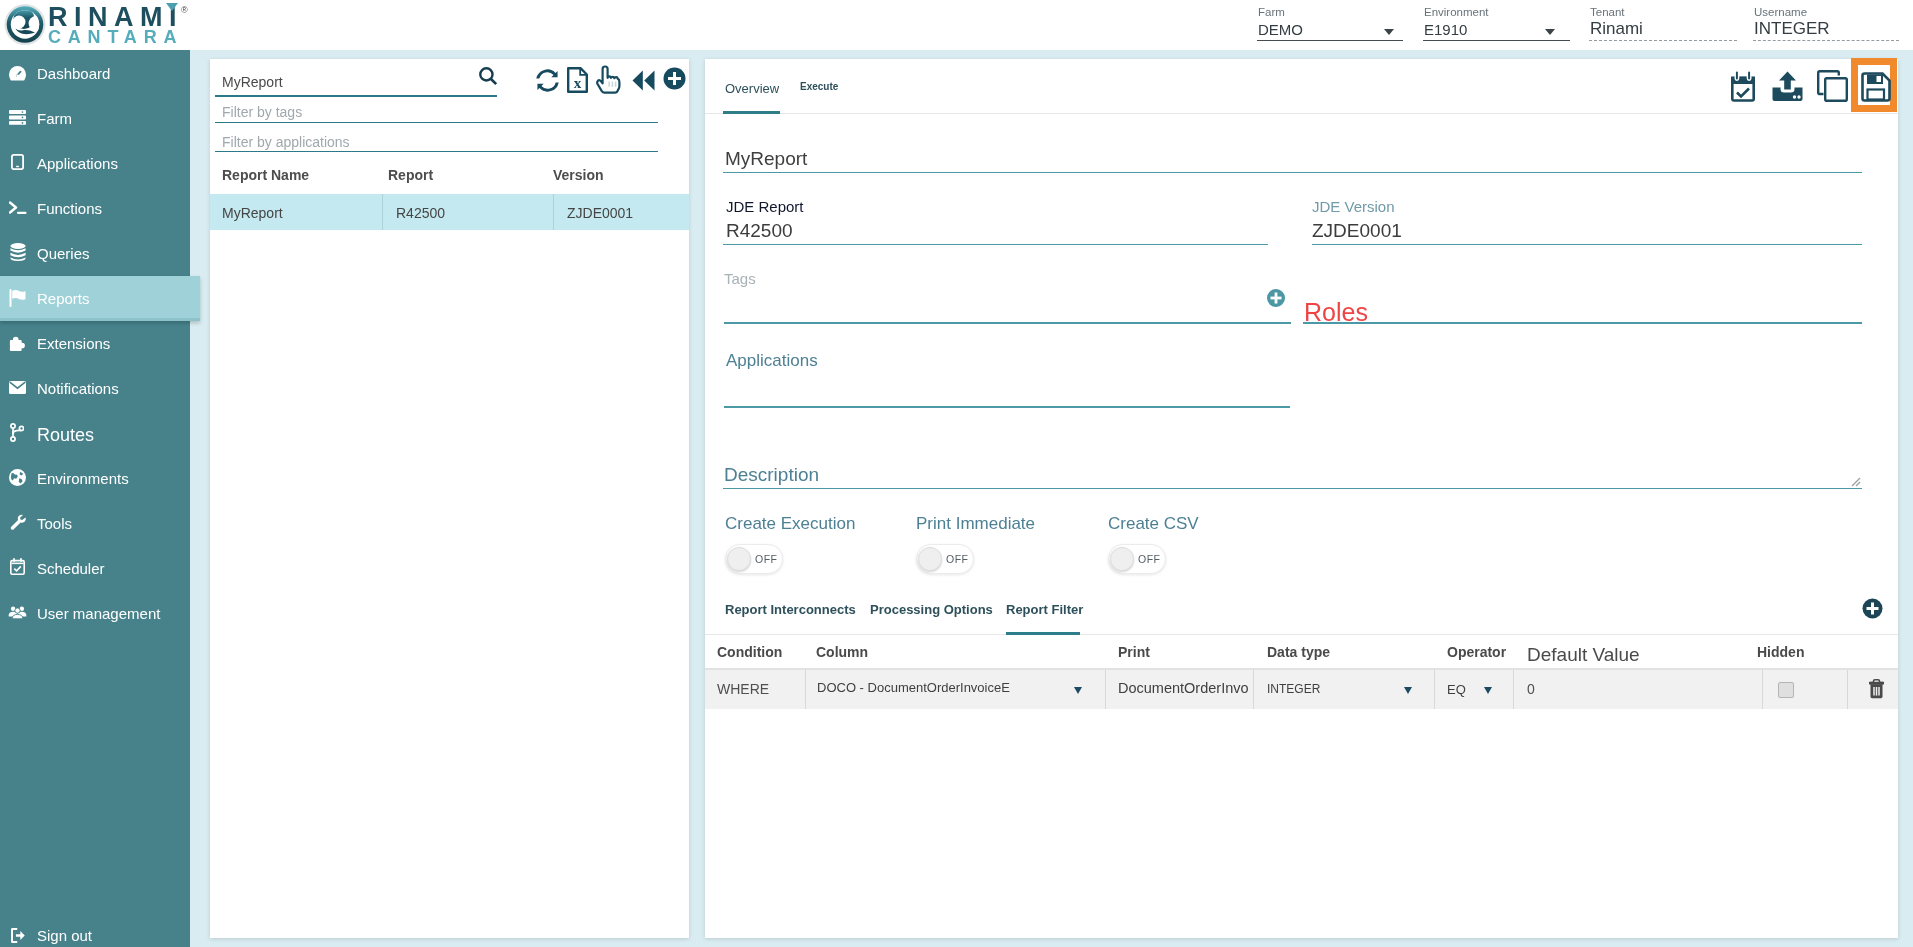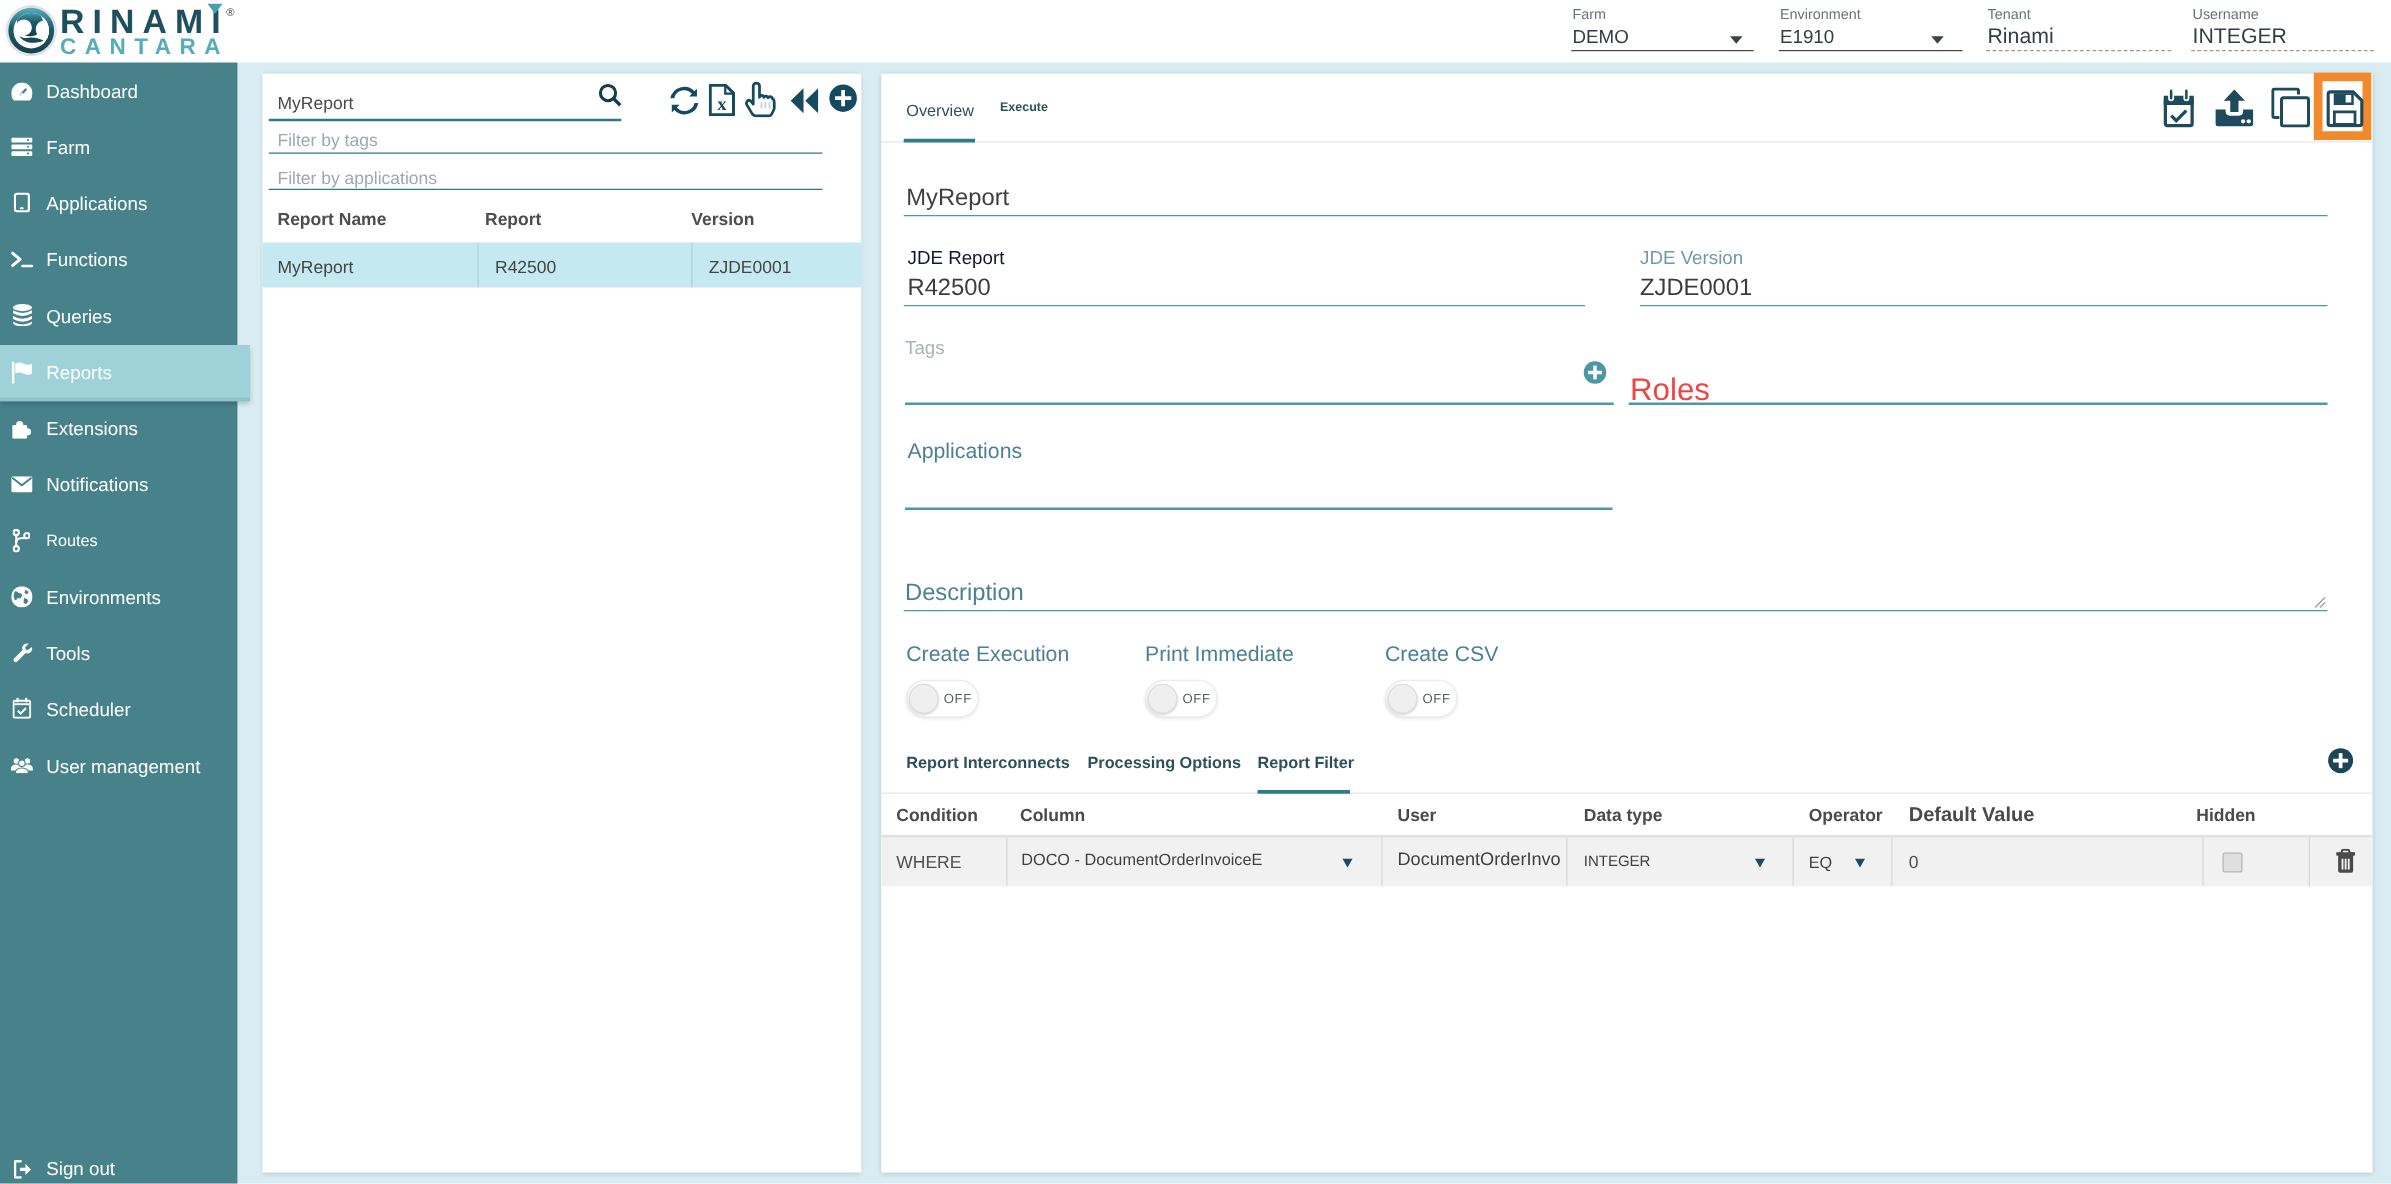--- a/index.html
+++ b/index.html
@@ -120,21 +120,21 @@
   </svg>
 <div class="lbl" style="left:37px;top:380px;font-size:15px;color:#fff">Notifications</div>
 
 <svg class="abs" style="left:10px;top:423px" width="14" height="19" viewBox="0 0 14 19">
 <circle cx="3" cy="3" r="2.1" fill="none" stroke="#fff" stroke-width="1.7"></circle>
 <circle cx="3" cy="16" r="2.1" fill="none" stroke="#fff" stroke-width="1.7"></circle>
 <circle cx="11.5" cy="5.5" r="2.1" fill="none" stroke="#fff" stroke-width="1.7"></circle>
 <line x1="3" y1="5.2" x2="3" y2="13.8" stroke="#fff" stroke-width="1.7"></line>
 <path d="M3 11 Q3 8 6.5 7.6 Q10.5 7.2 11.3 7.6" fill="none" stroke="#fff" stroke-width="1.7"></path>
   </svg>
-<div class="lbl" style="left:37px;top:425px;font-size:13px;color:#fff">Routes</div>
+<div class="lbl" style="left:37px;top:425px;font-size:18px;color:#fff">Routes</div>
 
 <svg class="abs" style="left:9px;top:469px" width="17" height="17" viewBox="0 0 20 20">
 <circle cx="10" cy="10" r="10" fill="#fff"></circle>
 <path d="M3 5 q2-1 3 0.5 q1 1.5 3 1 l1.5 2 -2 3 -2.5-0.5 -1.5 2.5 -1.5-1 q-1.5-3.5 0-7.5z" fill="#47828b"></path>
 <path d="M13 3.5 q2.5 0.5 3.5 2 l-1.5 2 -2.5-1 z" fill="#47828b"></path>
 <path d="M12 11 l3 1 1 2.5 -2.5 2.5 -2-2 z" fill="#47828b"></path>
   </svg>
 <div class="lbl" style="left:37px;top:470px;font-size:15px;color:#fff">Environments</div>
 
 <svg class="abs" style="left:9px;top:514px" width="17" height="17" viewBox="0 0 20 20">
@@ -305,24 +305,24 @@
 <div class="abs" style="left:705px;top:634px;width:1193px;height:1px;background:#e7e7e7"></div>
 <div class="abs" style="left:1006px;top:631.5px;width:74px;height:3px;background:#2e7d8b"></div>
 <svg class="abs" style="left:1862px;top:598px" width="21" height="21" viewBox="0 0 21 21">
     <circle cx="10.5" cy="10.5" r="10" fill="#1c4655"></circle>
     <rect x="9" y="4.5" width="3" height="12" fill="#fff"></rect>
     <rect x="4.5" y="9" width="12" height="3" fill="#fff"></rect>
   </svg>
 
 <div class="lbl" style="left:717px;top:644px;font-size:14px;font-weight:bold;color:#4a4a4a">Condition</div>
 <div class="lbl" style="left:816px;top:644px;font-size:14px;font-weight:bold;color:#4a4a4a">Column</div>
-<div class="lbl" style="left:1118px;top:644px;font-size:14px;font-weight:bold;color:#4a4a4a">User</div>
+<div class="lbl" style="left:1118px;top:644px;font-size:14px;font-weight:bold;color:#4a4a4a">Print</div>
 <div class="lbl" style="left:1267px;top:644px;font-size:14px;font-weight:bold;color:#4a4a4a">Data type</div>
 <div class="lbl" style="left:1447px;top:644px;font-size:14px;font-weight:bold;color:#4a4a4a">Operator</div>
-<div class="lbl" style="left:1527px;top:644px;font-size:16px;font-weight:bold;color:#4a4a4a">Default Value</div>
+<div class="lbl" style="left:1527px;top:644px;font-size:19px;font-weight:normal;color:#4a4a4a">Default Value</div>
 <div class="lbl" style="left:1757px;top:644px;font-size:14px;font-weight:bold;color:#4a4a4a">Hidden</div>
 
 <div class="abs" style="left:705px;top:668px;width:1193px;height:41px;background:#f1f1f1;border-top:2px solid #e2e2e2"></div>
 <div class="abs" style="left:805px;top:670px;width:1px;height:39px;background:#d8d8d8"></div>
 <div class="abs" style="left:1105px;top:670px;width:1px;height:39px;background:#d8d8d8"></div>
 <div class="abs" style="left:1253px;top:670px;width:1px;height:39px;background:#d8d8d8"></div>
 <div class="abs" style="left:1434px;top:670px;width:1px;height:39px;background:#d8d8d8"></div>
 <div class="abs" style="left:1513px;top:670px;width:1px;height:39px;background:#d8d8d8"></div>
 <div class="abs" style="left:1762px;top:670px;width:1px;height:39px;background:#d8d8d8"></div>
 <div class="abs" style="left:1847px;top:670px;width:1px;height:39px;background:#d8d8d8"></div>

